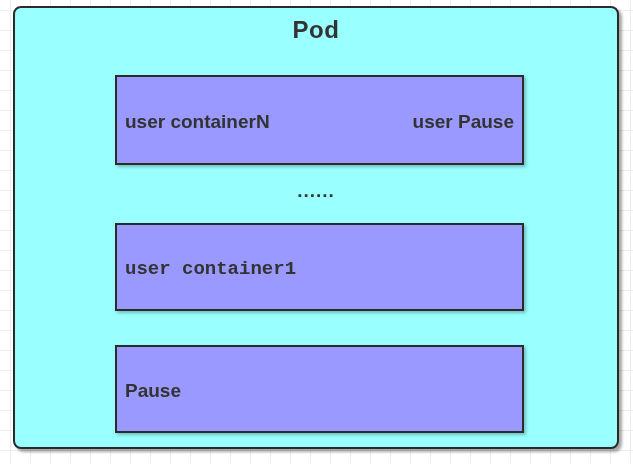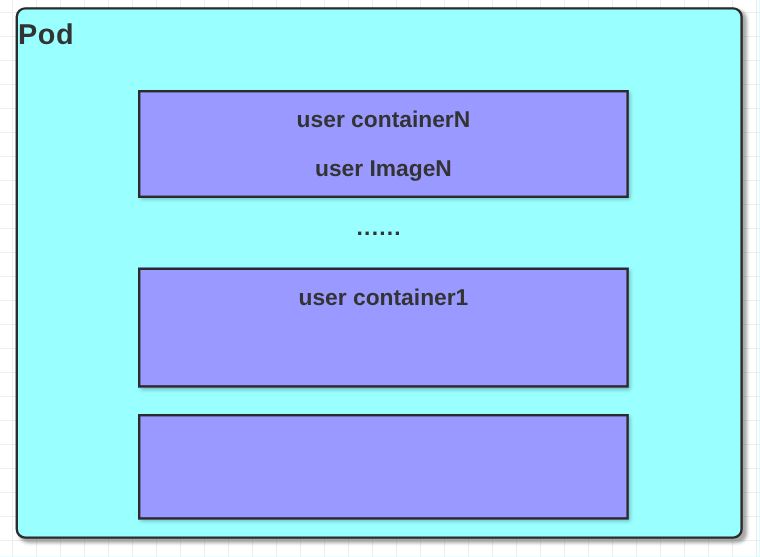--- a/index.html
+++ b/index.html
@@ -33,48 +33,47 @@
     background: var(--pod-fill);
     border: 2px solid var(--stroke);
     border-radius: 8px;
     box-shadow: 3px 3px 3px rgba(0,0,0,0.35);
   }
   .pod-title {
     position: absolute;
     left: 0;
     top: 8px;
     width: 100%;
-    text-align: left;
+    text-align: center;
     font-size: 24px;
     font-weight: 700;
     color: var(--text);
     letter-spacing: 0.5px;
   }
   .container-box {
     position: absolute;
     left: 100px;
     width: 409px;
     background: var(--container-fill);
     border: 2px solid var(--stroke);
     box-shadow: 2px 2px 3px rgba(0,0,0,0.25);
     display: flex;
-    flex-direction: column;
     justify-content: space-between;
     align-items: center;
     padding: 12px 8px 9px 8px;
   }
   .container-box .line {
     font-size: 19px;
     line-height: 24px;
     font-weight: 700;
     color: var(--text);
     white-space: nowrap;
   }
   .box-n  { top: 67px;  height: 90px; }
-  .box-1  { top: 215px; height: 100px; }
+  .box-1  { top: 215px; height: 88px; font-family: Liberation Mono, monospace; }
   .box-p  { top: 337px; height: 88px; }
   .ellipsis {
     position: absolute;
     left: 0;
     top: 170px;
     width: 100%;
     height: 26px;
     display: flex;
     align-items: center;
     justify-content: center;
@@ -87,26 +86,27 @@
 </head>
 <body>
 
 <div>
   <div class="pod">
 
     <div class="pod-title">Pod</div>
 
     <div class="container-box box-n">
       <div class="line">user containerN</div>
-      <div class="line">user ImageN</div>
+      <div class="line">user Pause</div>
     </div>
 
     <div class="ellipsis">......</div>
 
     <div class="container-box box-1">
       <div class="line">user container1</div>
     </div>
 
     <div class="container-box box-p">
+      <div class="line">Pause</div>
     </div>
 
   </div>
 </div>
 
 </body></html>

